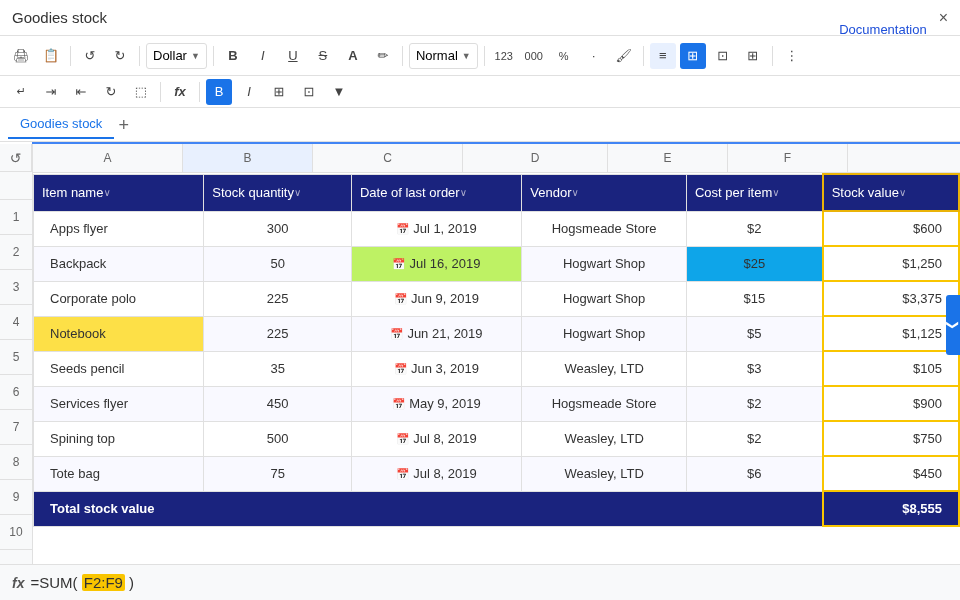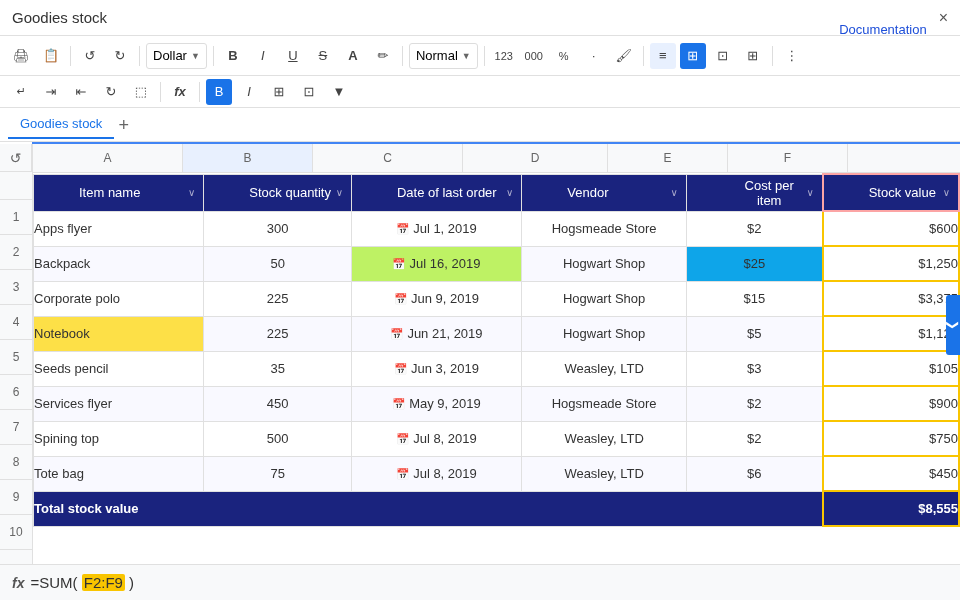--- a/index.html
+++ b/index.html
@@ -92,33 +92,32 @@
       height: 28px; cursor: pointer; position: relative;
     }
     .resize-handle {
       position: absolute; right: 0; top: 0; width: 4px; height: 100%;
       cursor: col-resize;
     }
 
     
     .data-table { width: 100%; border-collapse: collapse; }
     .data-table td, .data-table th {
-      border: 1px solid #e0e0e0; padding: 0 0;
+      border: 1px solid #e0e0e0; padding: 0 16px;
       height: 35px; font-size: 13px;
     }
     
     .data-table .hdr-row th {
       background: #1a237e; color: #fff;
       font-weight: 500; font-size: 13px;
       padding: 0 8px;
     }
     .hdr-cell {
-      display: flex; align-items: center; justify-content: space-between;
+      display: flex; align-items: center; 
       height: 35px;
-      margin-left: 37px;
     }
     .hdr-arrow { font-size: 10px; color: #aac; }
 
     
     .data-table .data-row td { background: #fff; color: #333; }
     .data-table .data-row:nth-child(even) td { background: #f8f8ff; }
 
     
     .stock-val-cell {
       border: 2px solid #f9c500 !important;
@@ -324,21 +323,21 @@
                 <span>Vendor</span>
                 <span class="hdr-arrow">∨</span>
               </div>
             </th>
             <th>
               <div class="hdr-cell">
                 <span>Cost per item</span>
                 <span class="hdr-arrow">∨</span>
               </div>
             </th>
-            <th style="border:2px solid #fca5a5;">
+            <th style="border:2px solid #eab308;">
               <div class="hdr-cell">
                 <span>Stock value</span>
                 <span class="hdr-arrow">∨</span>
               </div>
             </th>
           </tr>
         </thead>
         <tbody id="table-body">
 
         <tr class="data-row">

